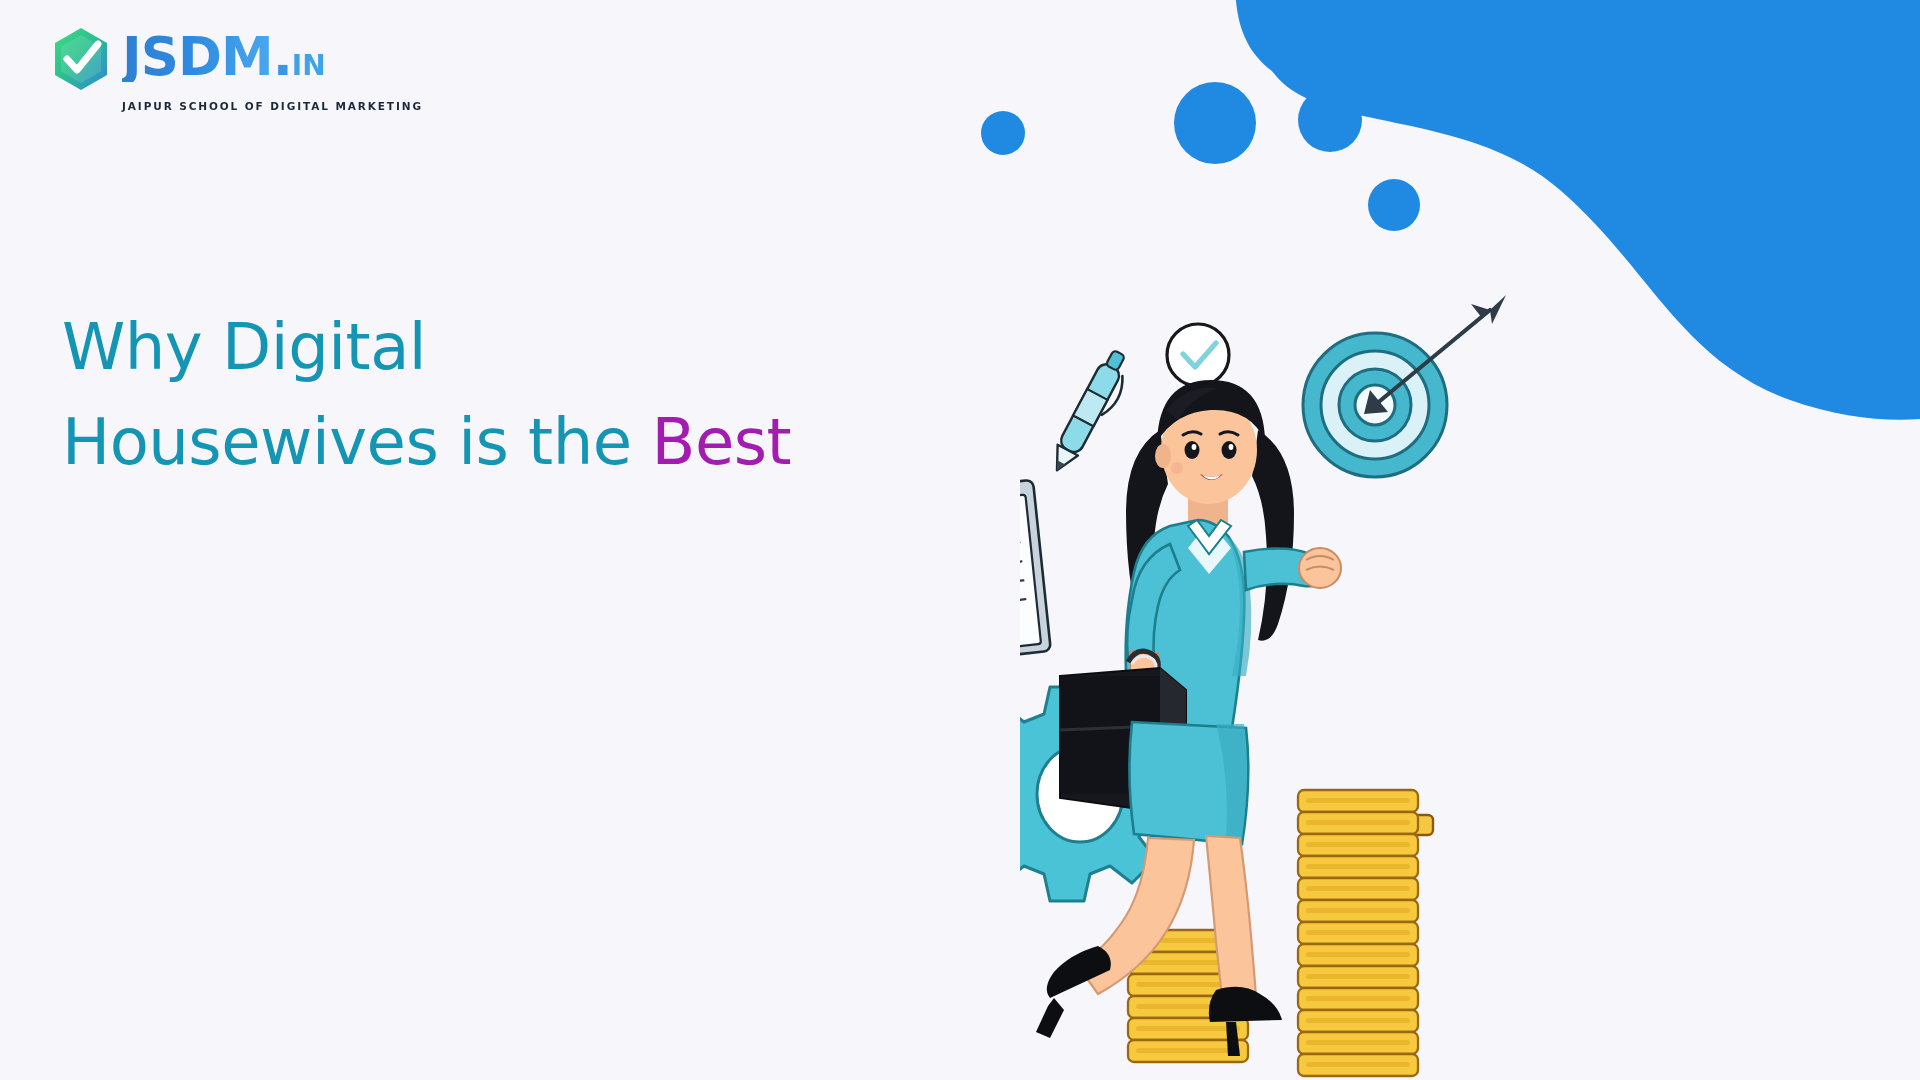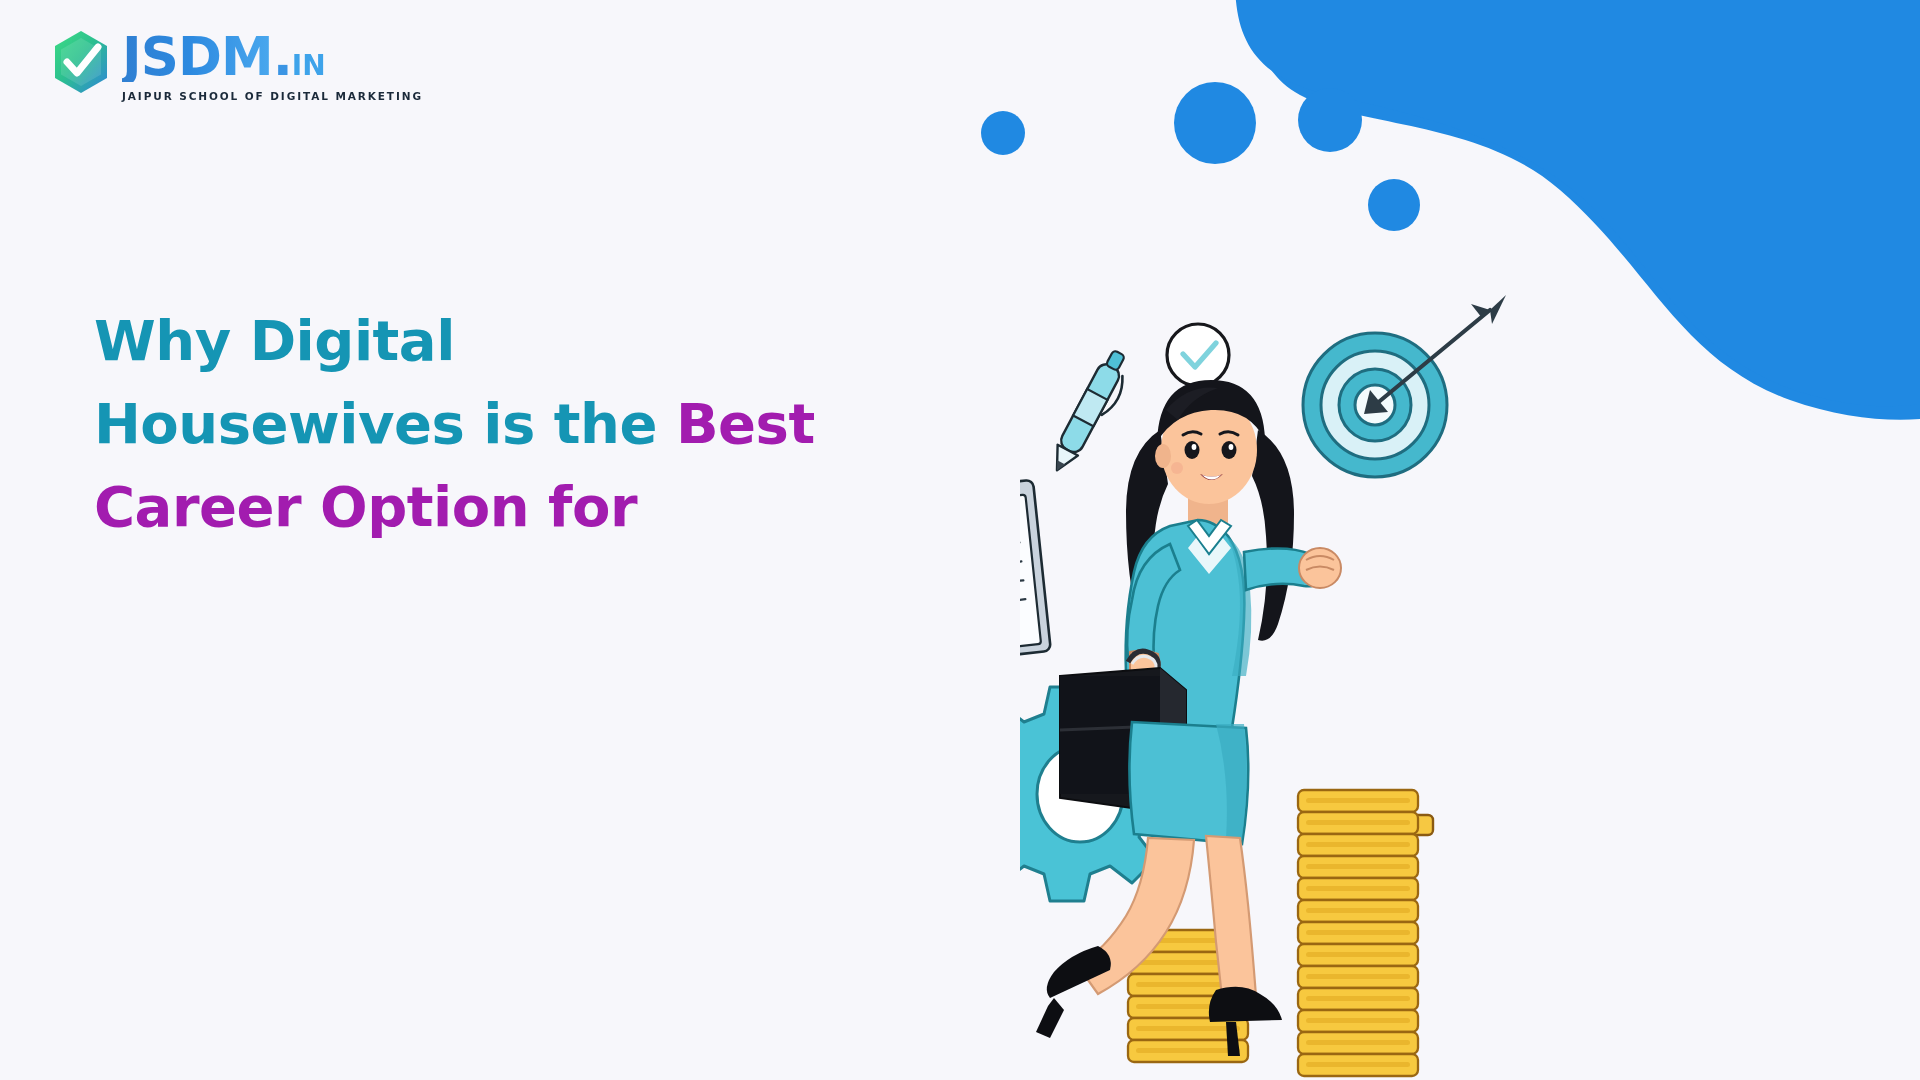--- a/index.html
+++ b/index.html
@@ -10,51 +10,50 @@
     overflow:hidden;
     position:relative;
   }
 
   
   #bg-decor { position:absolute; inset:0; z-index:0; pointer-events:none; }
 
   
   #logo-block {
     position:absolute; left:50px; top:26px; z-index:5;
-    display:flex; align-items:center; gap:10px;
+    display:flex; align-items:flex-start; gap:10px;
   }
   #logo-mark { width:62px; height:70px; flex:0 0 auto; }
   #logo-text-block { padding-top:6px; }
   #logo-wordmark {
     font-family:"DejaVu Sans", sans-serif;
     font-weight:700; font-size:53px; line-height:0.94;
     letter-spacing:-1px; color:#2d7fd4;
     display:flex; align-items:baseline;
   }
   #logo-word { background:linear-gradient(90deg,#2f7fd2 0%,#2d8ae0 45%,#4aa8ee 100%);
     -webkit-background-clip:text; background-clip:text; color:transparent; }
   #logo-dot { color:#3b95e4; font-size:53px; font-weight:700; }
   #logo-tld { color:#3ea3ea; font-size:28px; font-weight:700; letter-spacing:0px; }
   #logo-tagline {
     font-family:"DejaVu Sans", sans-serif;
     font-size:10.5px; font-weight:700; letter-spacing:1.9px;
-    color:#1b2a3a; margin-top:8px; white-space:nowrap;
+    color:#1b2a3a; margin-top:18px; white-space:nowrap;
   }
 
   
   #headline {
     position:absolute; left:62px; top:300px; z-index:5;
     width:840px;
     font-family:"DejaVu Sans", sans-serif;
-    font-weight:700;
-    font-size:56px;
+    font-weight:400;
+    font-size:64px;
     line-height:1.48;
     letter-spacing:-0.5px;
     color:#0d0d14;
-    margin-left:32px;
   }
   .hl-accent { color:#1595b4; }
   .hl-dark   { color:#a21caf; }
 
   
   #illustration { position:absolute; left:1020px; top:290px; width:900px; height:790px; z-index:4; }
   #illustration svg { display:block; }
 </style>
 </head>
 <body>
@@ -91,21 +90,21 @@
       <span id="logo-dot">.</span>
       <span id="logo-tld">IN</span>
     </div>
     <div id="logo-tagline">JAIPUR SCHOOL OF DIGITAL MARKETING</div>
   </div>
 </div>
 
 <h1 id="headline">
   <span class="hl-accent">Why Digital</span><br>
   <span class="hl-accent">Housewives is the </span><span class="hl-dark">Best</span><br>
-  <span class="hl-dark">Career Option for</span><br>
+  <br>
 </h1>
 
 <div id="illustration">
 <svg viewBox="0 0 900 790" width="900" height="790">
 
   <g>
     <circle cx="178" cy="65" r="31" fill="#ffffff" stroke="#17181c" stroke-width="3.2"></circle>
     <path d="M163 64 L175 77 L196 53" fill="none" stroke="#7fd3dd" stroke-width="5.2" stroke-linecap="round" stroke-linejoin="round"></path>
   </g>
 

